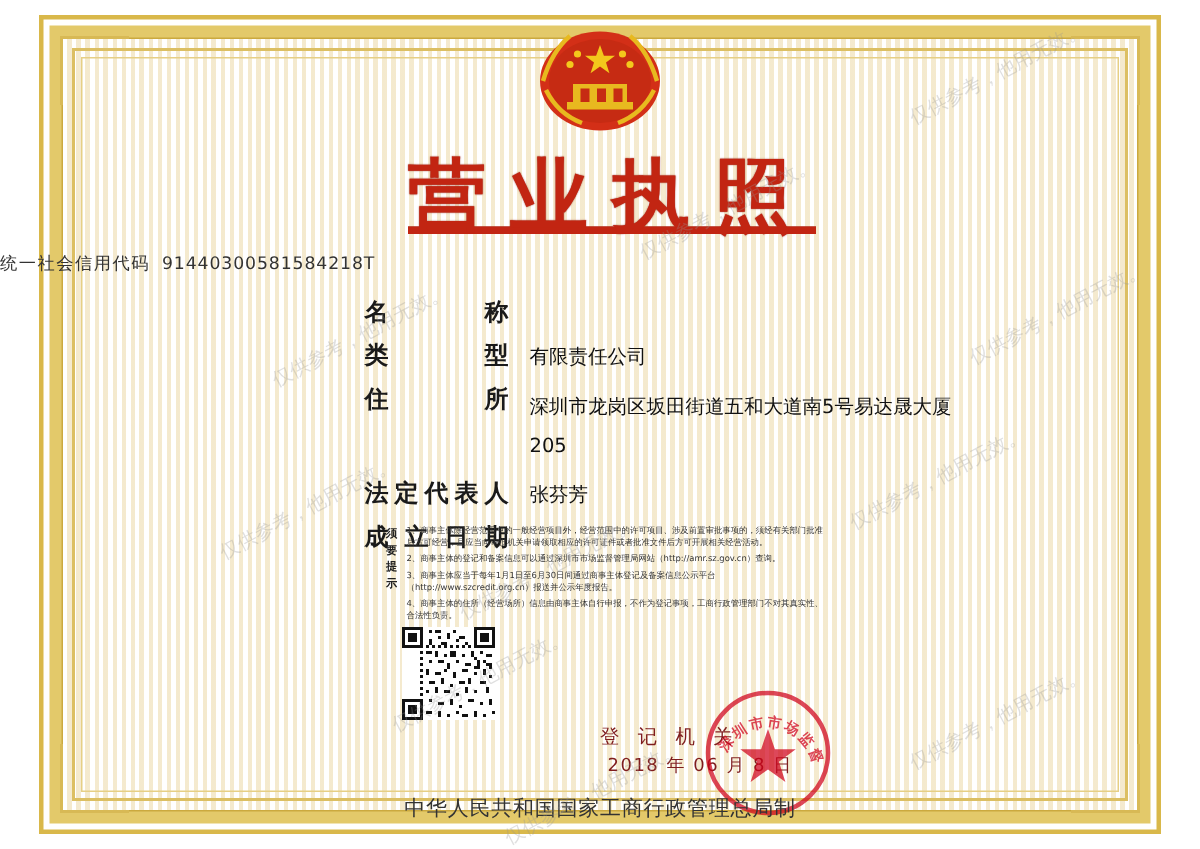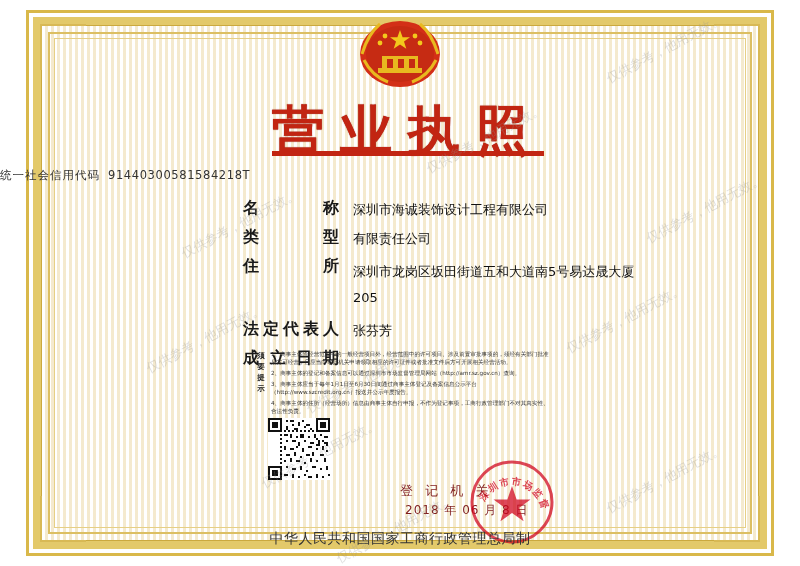--- a/index.html
+++ b/index.html
@@ -288,21 +288,20 @@
     <span class="value">91440300581584218T</span>
   </div>
 
   <div class="fields">
 
     <div class="field-row">
       <div class="field-label">
         <span>名</span>
           <span>称</span>
       </div>
-      <div class="field-value">深圳市海诚装饰设计工程有限公司</div>
     </div>
 
     <div class="field-row">
       <div class="field-label">
         <span>类</span>
           <span>型</span>
       </div>
       <div class="field-value">有限责任公司</div>
     </div>
 

